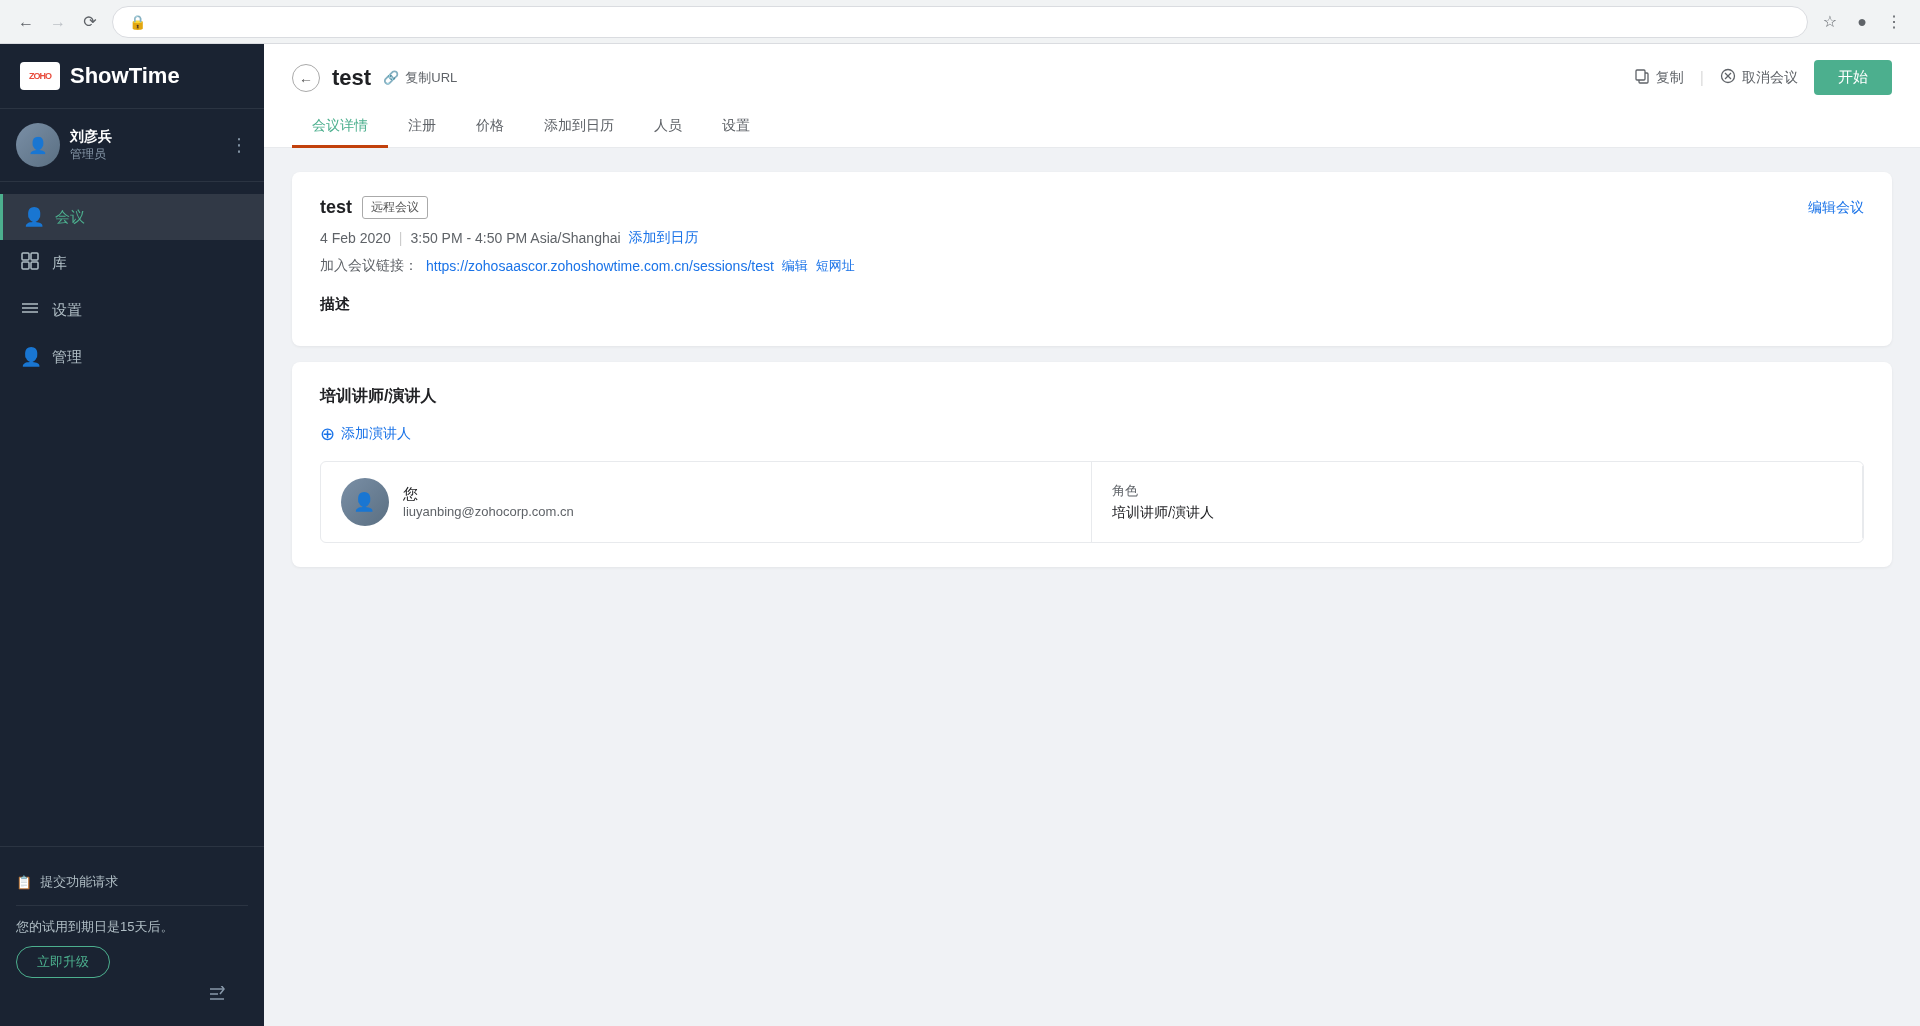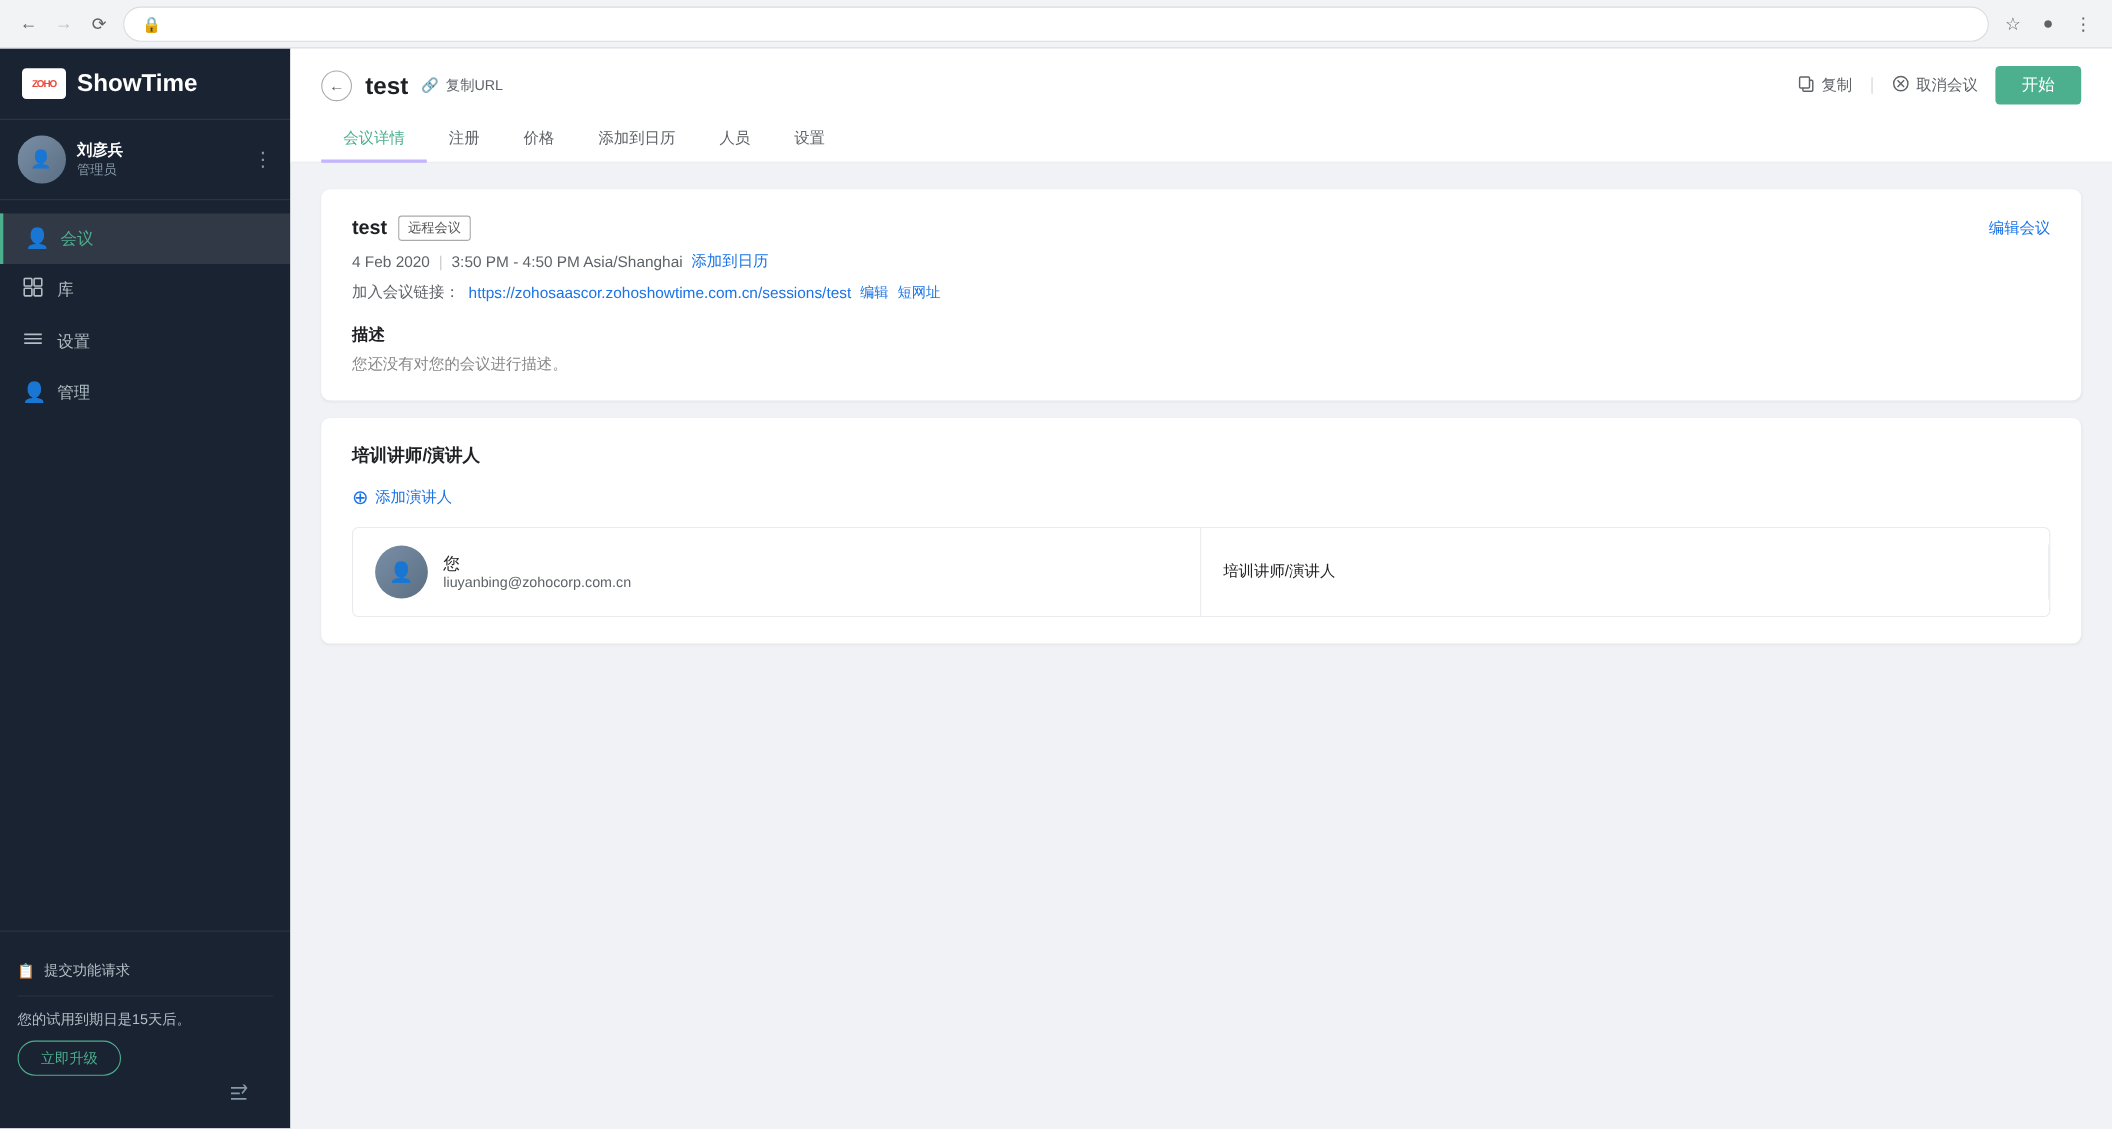--- a/index.html
+++ b/index.html
@@ -249,21 +249,21 @@
     .tab {
       padding: 10px 20px;
       font-size: 14px;
       color: #5f6368;
       cursor: pointer;
       border-bottom: 3px solid transparent;
       margin-bottom: -1px;
     }
     .tab.active {
       color: #4caf8e;
-      border-bottom: 3px solid #c4b5fd;
+      border-bottom: 3px solid #c2410c;
       font-weight: 500;
     }
 
     
     .scroll-area {
       flex: 1;
       overflow-y: auto;
       padding: 24px 28px;
       display: flex;
       flex-direction: column;
@@ -554,39 +554,39 @@
           <span class="add-calendar-link">添加到日历</span>
         </div>
         <div class="session-link-row">
           <span>加入会议链接：</span>
           <a class="join-link">https://zohosaascor.zohoshowtime.com.cn/sessions/test</a>
           <span class="edit-small">编辑</span>
           <span class="short-url">短网址</span>
         </div>
         <div class="desc-section">
           <div class="desc-title">描述</div>
-          <div class="desc-text">您还没有对您的会议进行描述。</div>
         </div>
       </div>
 
       <div class="card">
         <div class="section-title">培训讲师/演讲人</div>
         <button class="add-presenter-btn">
           <span style="font-size:18px; font-weight:300;">⊕</span>
           <span>添加演讲人</span>
         </button>
         <div class="presenter-row">
           <div class="presenter-info">
             <div class="presenter-avatar">👤</div>
             <div>
               <div class="presenter-name">您</div>
               <div class="presenter-email">liuyanbing@zohocorp.com.cn</div>
             </div>
           </div>
           <div class="presenter-role">
+            <div class="role-label">角色</div>
             <div class="role-value">培训讲师/演讲人</div>
           </div>
         </div>
       </div>
 
 
     </div>
   </div>
 </div>
 

